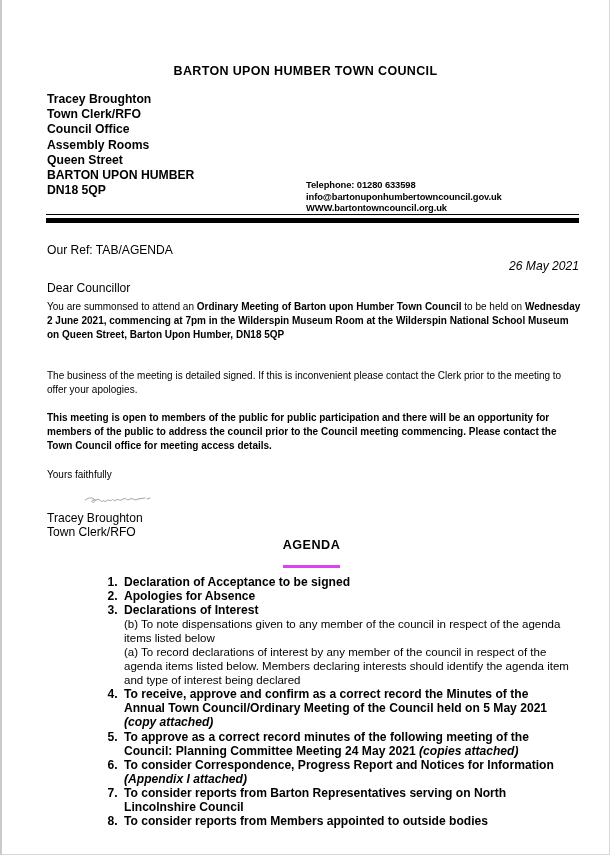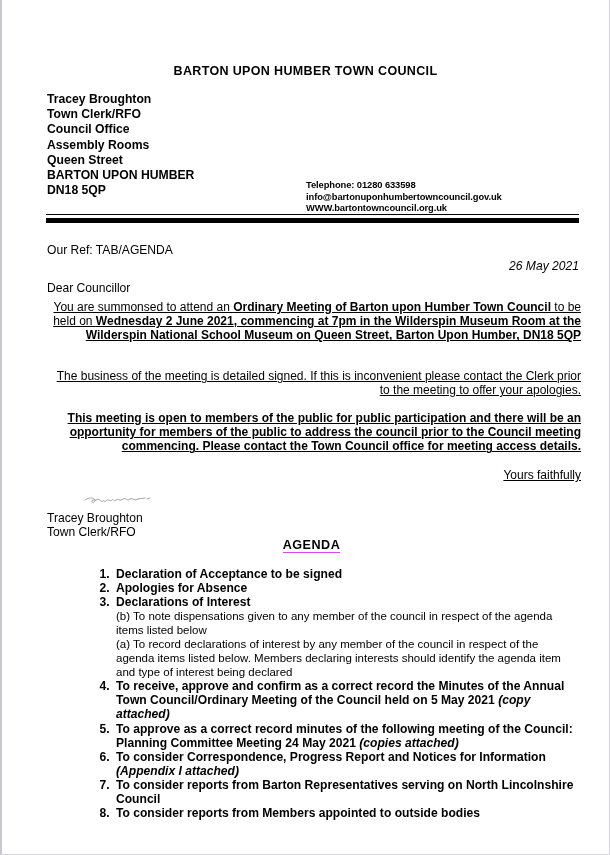--- a/index.html
+++ b/index.html
@@ -94,24 +94,23 @@
   .salutation {
     position: absolute;
     top: 281px;
     left: 5px;
     font-size: 12.1px;
   }
   .para {
     position: absolute;
     left: 5px;
     right: 0px;
-    font-size: 12px;
+    font-size: 10px;
     line-height: 14.2px;
-    text-align: right;
-    text-decoration: underline;
+    text-align: left;
   }
   .p-summons { top: 300px; }
   .p-business { top: 369px; }
   .p-open { top: 411px; font-weight: bold; }
   .p-yours { top: 468px; }
   b { font-weight: bold; }
 
   
   .signature {
     position: absolute;
@@ -135,29 +134,29 @@
     position: absolute;
     top: 538px;
     left: 0;
     right: 0;
     text-align: center;
     font-size: 12.6px;
     font-weight: bold;
     letter-spacing: 0.5px;
   }
   .agenda-heading span {
-    border-bottom: 1px solid #d946ef;
-    padding-bottom: 0px;
+    border-bottom: 3px solid #d946ef;
+    padding-bottom: 13px;
   }
   ol.agenda {
     position: absolute;
     top: 563px;
     left: 39px;
     right: 0px;
-    margin: 4px;
+    margin: 12px;
     padding: 0 0 0 28px;
     font-size: 12.1px;
     line-height: 14.1px;
     font-weight: bold;
   }
   ol.agenda > li {
     margin: 0 0 0 0;
     padding-left: 3px;
   }
   ol.agenda > li > .li-text { display: block; }

